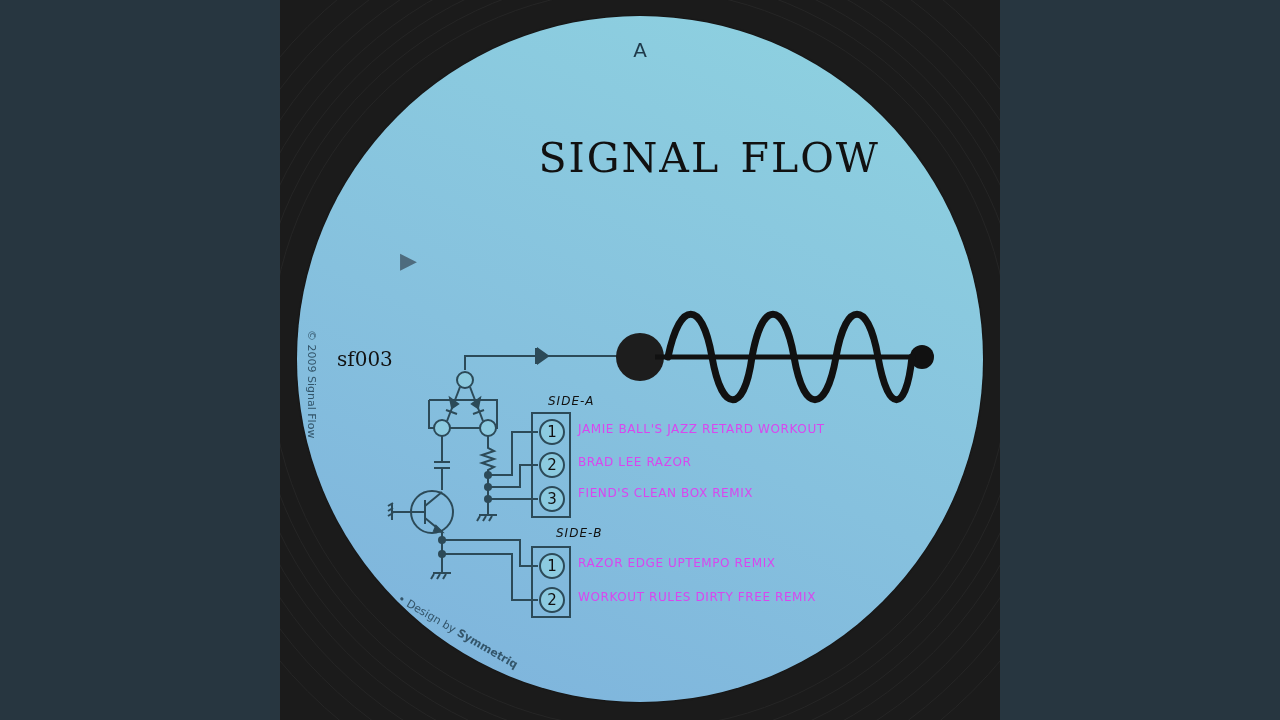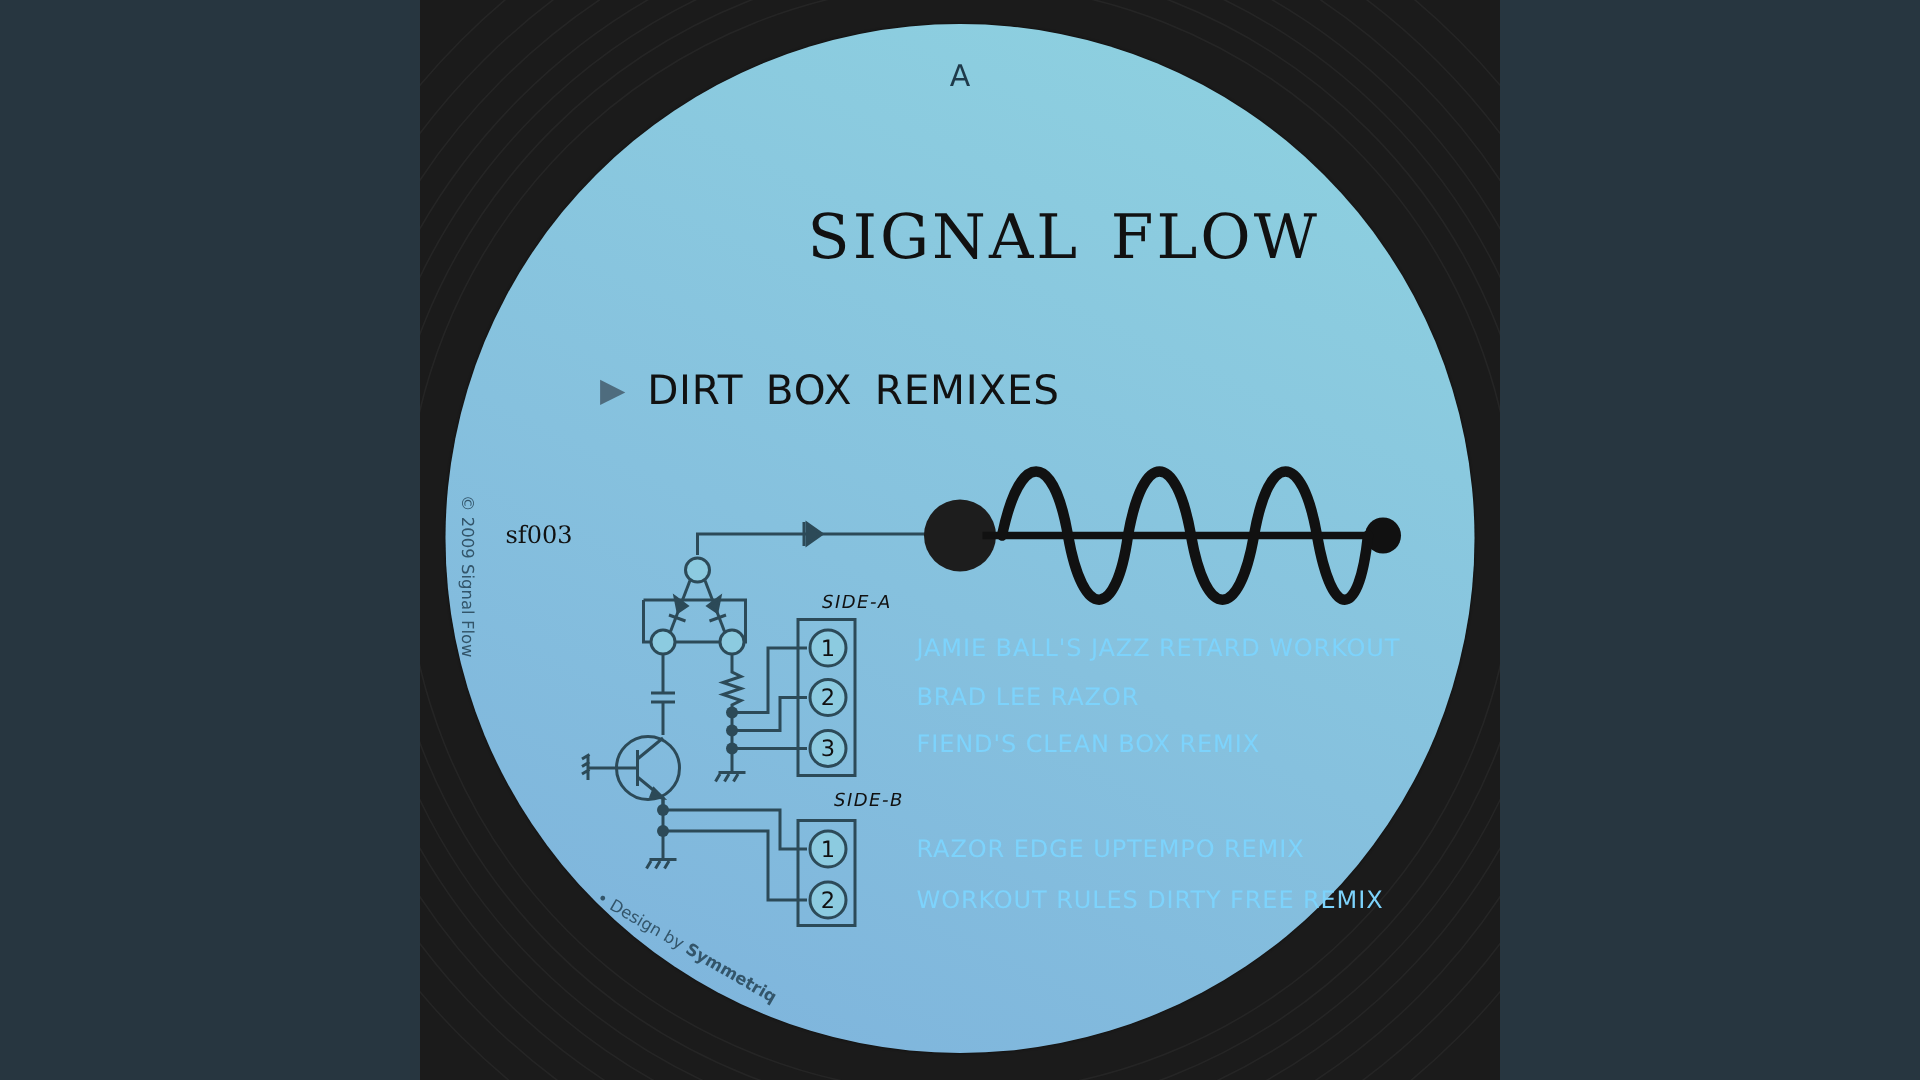--- a/index.html
+++ b/index.html
@@ -34,40 +34,40 @@
   .release {
     position:absolute; left:400px; top:242px; width:540px; height:36px;
     display:flex; align-items:center; gap:14px;
     font-family:"DejaVu Sans", sans-serif; font-size:27px; color:#111;
     letter-spacing:0.5px;
   }
   .release .arrow { color:#4e6c7e; font-size:22px; }
   .release .title2 { word-spacing:6px; }
   .catno {
     position:absolute; left:337px; top:347px;
-    font-family:"DejaVu Serif", serif; font-size:16px; color:#111;
+    font-family:"DejaVu Serif", serif; font-size:20px; color:#111;
   }
   .copyright {
     position:absolute; left:316px; top:330px; transform-origin:0 0;
     transform: translate(0,0) rotate(90deg);
     font-size:11px; color:#33556a; white-space:nowrap; left:318px;
   }
   .designby {
     position:absolute; left:402px; top:592px; transform-origin:0 0;
     transform: rotate(30deg);
     font-size:11px; color:#33556a; white-space:nowrap;
   }
   .designby b { font-weight:bold; }
   .side-head {
     position:absolute; font-style:italic; font-size:12px; color:#111;
     font-family:"DejaVu Sans", sans-serif; letter-spacing:1px;
   }
   .track {
-    position:absolute; left:578px; font-size:16px; color:#7dd3fc;
-    font-family:"DejaVu Sans", sans-serif; letter-spacing:0.6px; white-space:nowrap;margin-left:33px;
+    position:absolute; left:578px; font-size:12px; color:#d946ef;
+    font-family:"DejaVu Sans", sans-serif; letter-spacing:0.6px; white-space:nowrap;
   }
   svg.overlay { position:absolute; left:0; top:0; }
 </style>
 </head>
 <body>
 
 <div class="record">
   <svg class="grooves" width="720" height="720" viewBox="0 0 720 720">
     <g fill="none" stroke="#2a2a2a" stroke-width="1" opacity="0.7">
       <circle cx="360" cy="359" r="370"></circle>
@@ -80,21 +80,20 @@
     </g>
   </svg>
   <div class="label"></div>
 </div>
 
 <div class="side-letter">A</div>
 <div class="brand">Signal Flow</div>
 
 <div class="release">
   <span class="arrow">▶</span>
-  <span class="title2">DIRT BOX  REMIXES</span>
 </div>
 
 <div class="catno">sf003</div>
 <div class="copyright">© 2009 Signal Flow</div>
 <div class="designby"><span>• Design by </span><b>Symmetriq</b></div>
 
 <svg class="overlay" width="1280" height="720" viewBox="0 0 1280 720">
   <g stroke="#2c4a58" stroke-width="2" fill="none">
 
     <path d="M640 356 H465 V370"></path>

